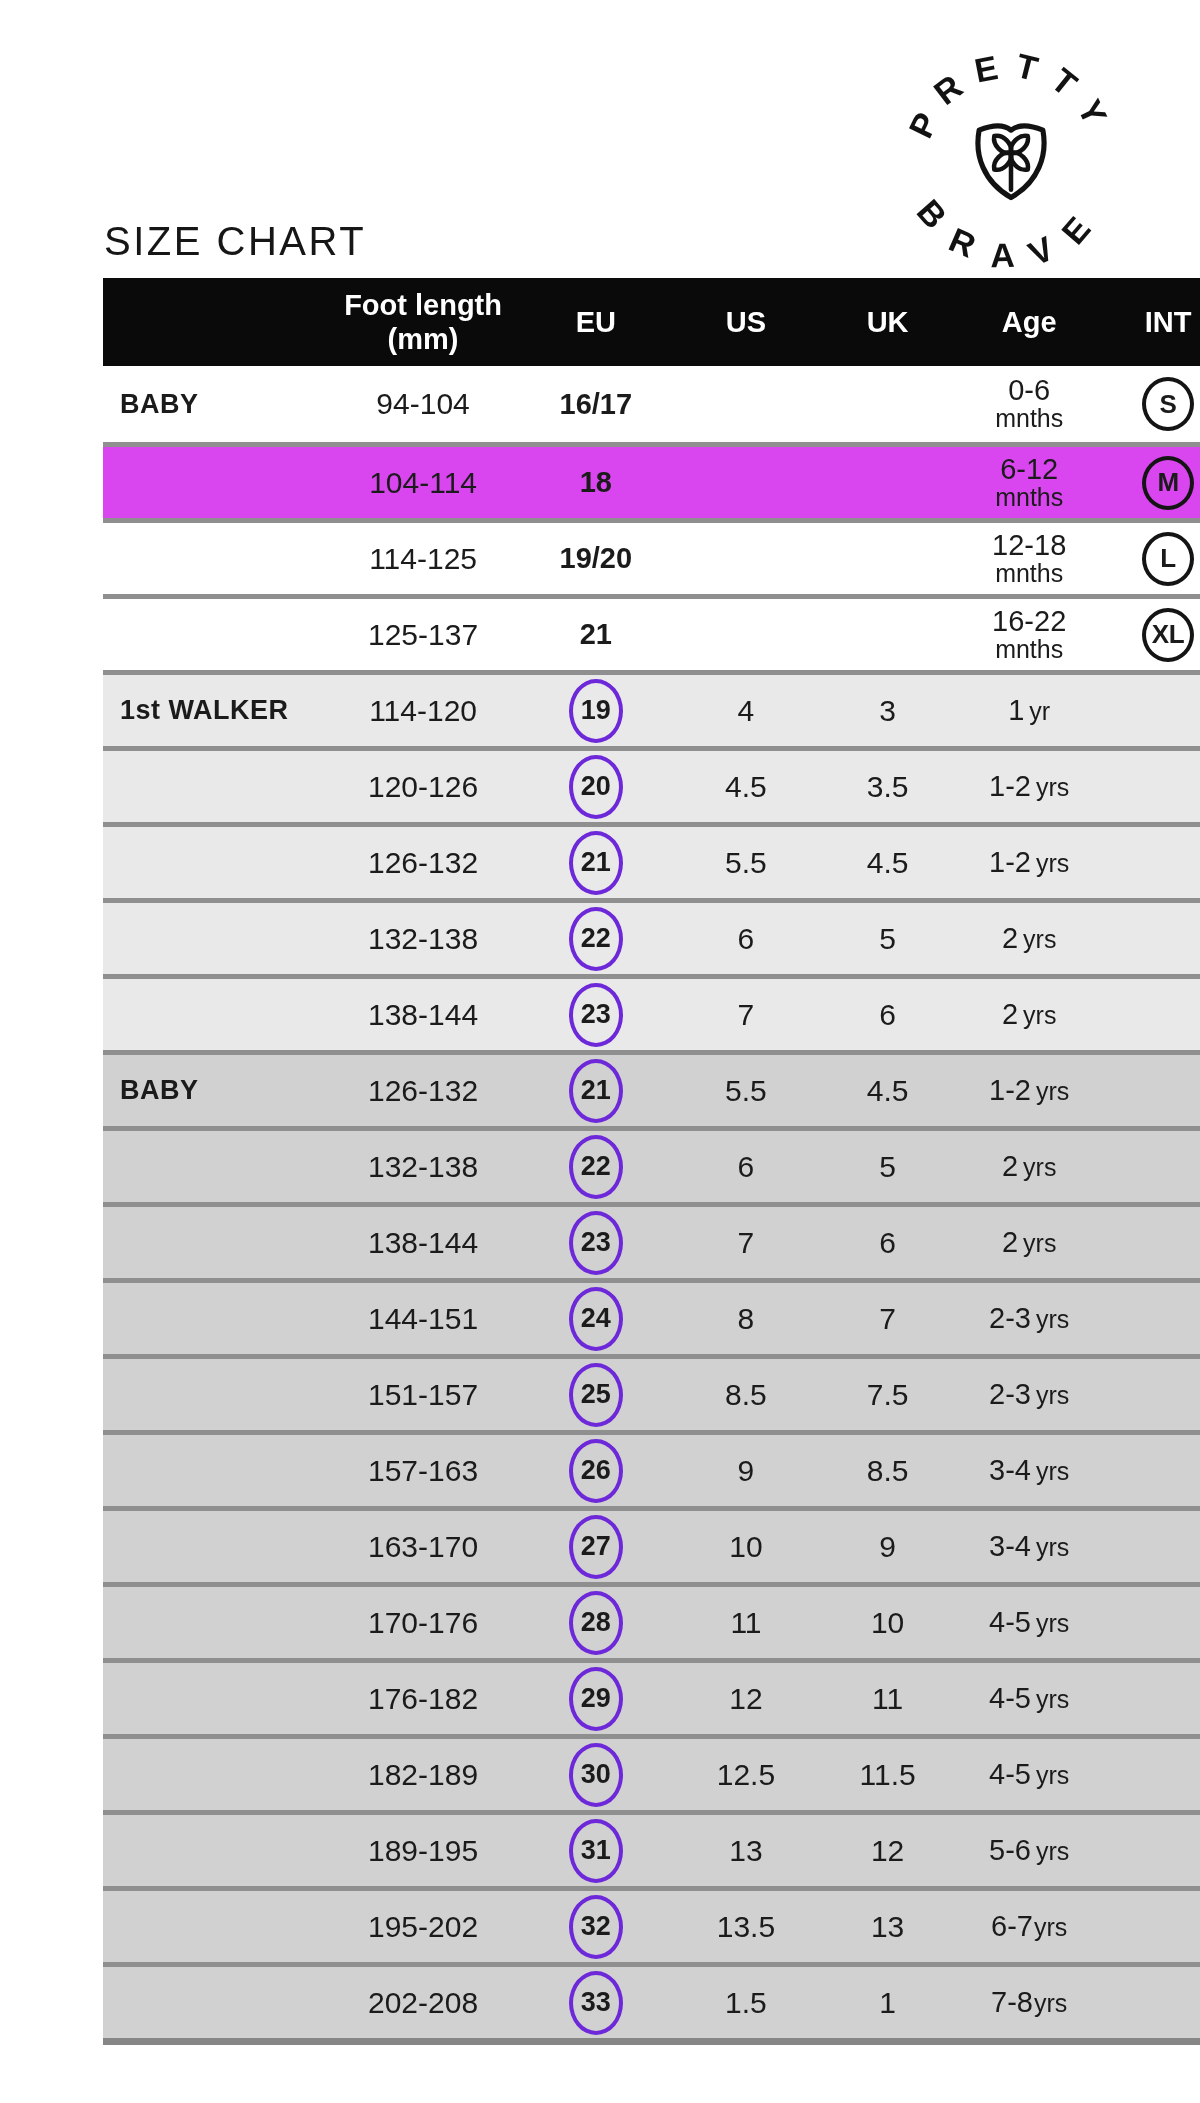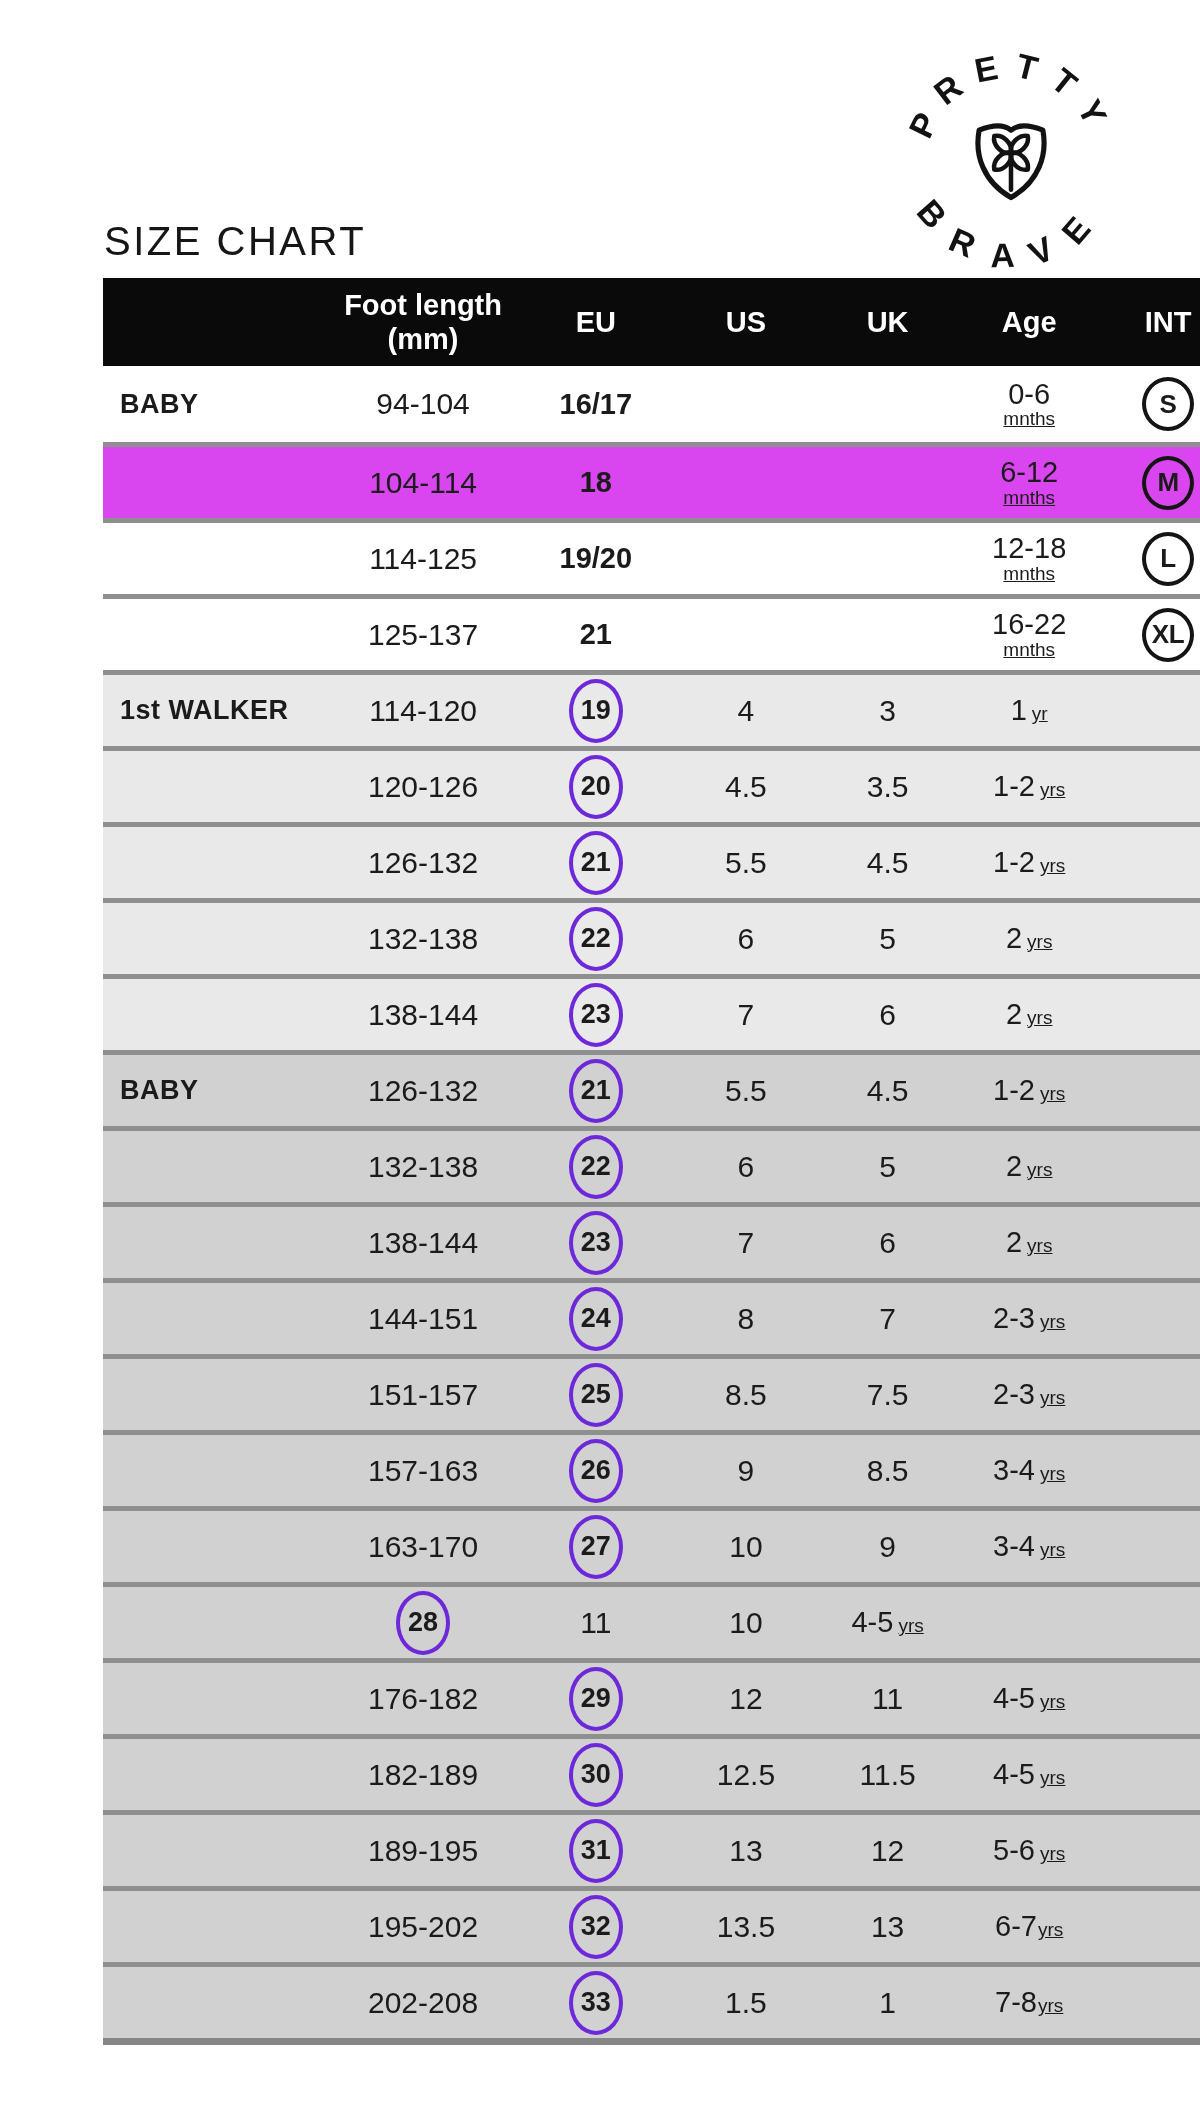--- a/index.html
+++ b/index.html
@@ -55,21 +55,21 @@
     width:54px; height:64px; border:4px solid #6d28d9; border-radius:50%;
     font-size:27px; font-weight:700;
   }
   .int-circle {
     display:inline-flex; align-items:center; justify-content:center;
     width:52px; height:54px; border:4px solid #141414; border-radius:50%;
     font-size:26px; font-weight:600; letter-spacing:-0.5px;
   }
   .age-stack { text-align:center; line-height:1.02; }
   .age-main { font-size:29px; }
-  .age-unit { font-size:19px;text-decoration:underline; }
+  .age-unit { font-size:25px; }
   .age-inline { display:flex; align-items:baseline; }
   .age-inline .age-unit { margin-left:5px; }
   .age-inline.tight .age-unit { margin-left:1px; }
 </style>
 </head>
 <body>
 
 <div class="logo">
   <svg viewBox="0 0 210 210" width="216" height="216">
     <defs>
@@ -372,20 +372,21 @@
         <div class="cell">
           <div class="age-inline">
             <span class="age-main">3-4</span>
             <span class="age-unit">yrs</span>
           </div>
         </div>
         <div class="cell"></div>
       </div>
       <div class="row sep" style="background: rgb(209, 209, 209);">
         <div class="cell label-cell"></div>
+        <div class="cell">170-176</div>
         <div class="cell">
           <span class="eu-circle">28</span>
         </div>
         <div class="cell">11</div>
         <div class="cell">10</div>
         <div class="cell">
           <div class="age-inline">
             <span class="age-main">4-5</span>
             <span class="age-unit">yrs</span>
           </div>

